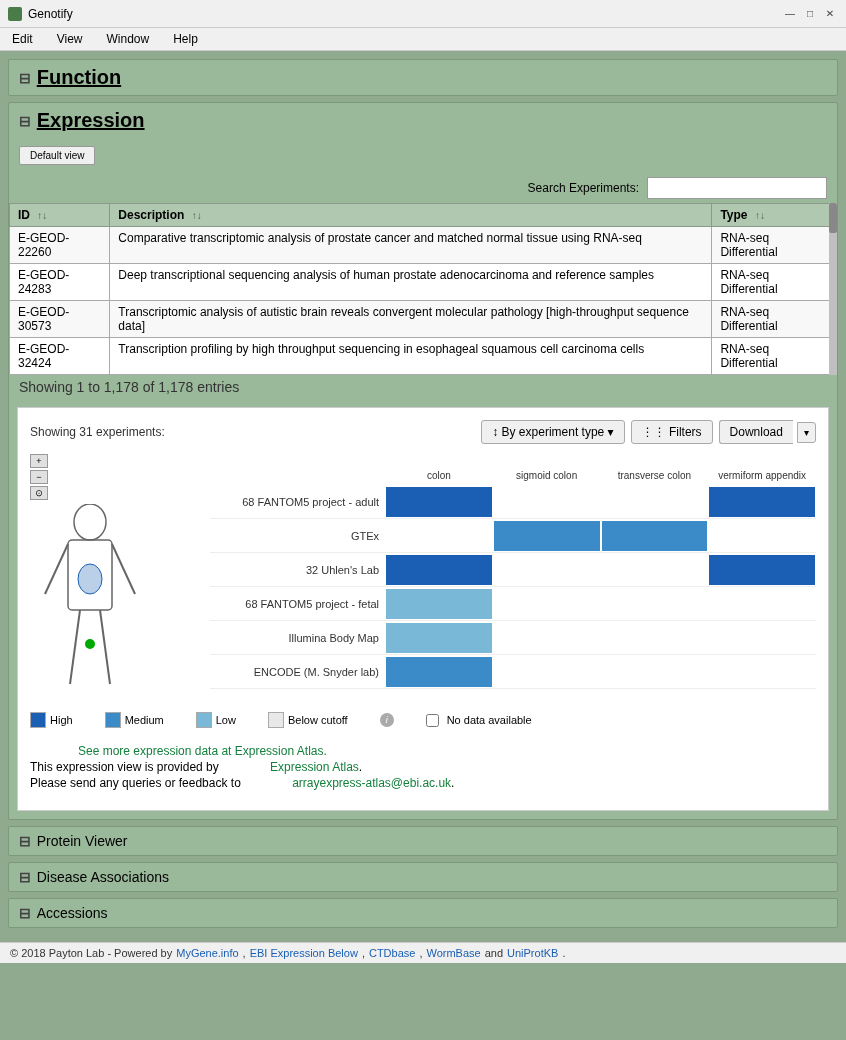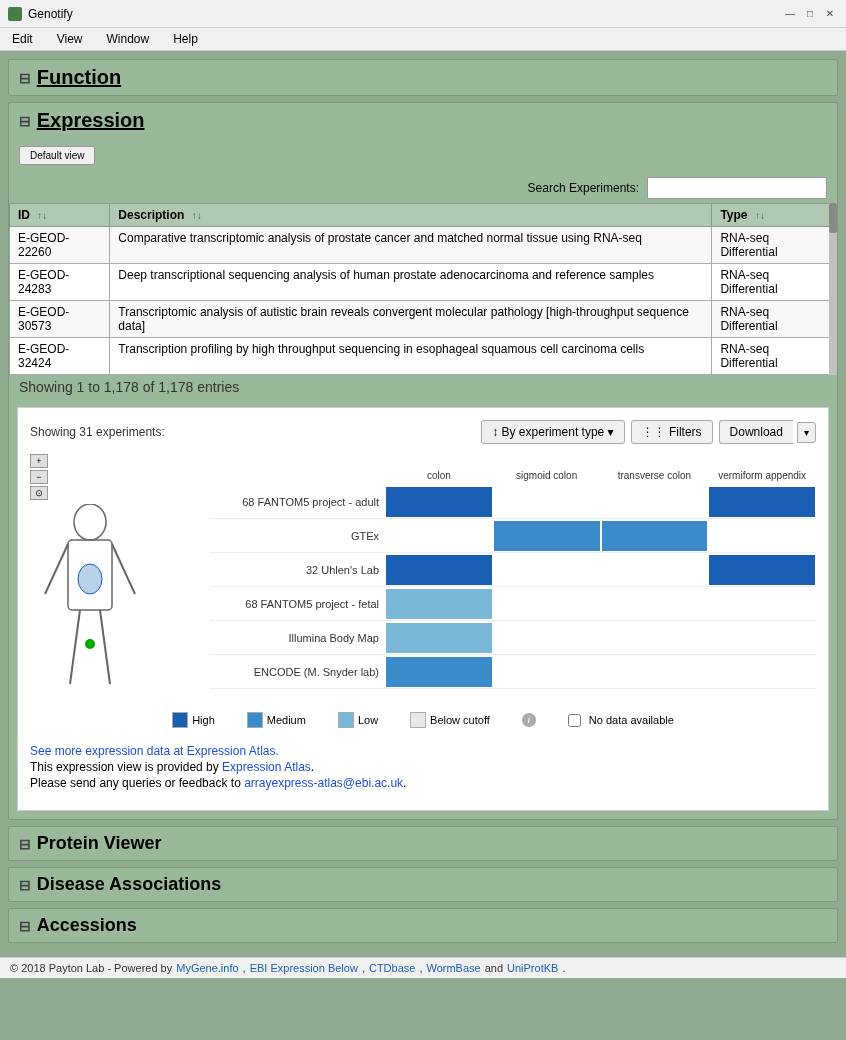--- a/index.html
+++ b/index.html
@@ -91,22 +91,22 @@
       color: #444;
       font-weight: bold;
     }
     .section-title {
       font-size: 20px;
       font-weight: bold;
       color: #000;
       text-decoration: underline;
     }
     .section-title-small {
-      font-size: 18px;
-      font-weight: bold;
+      font-size: 14px;
+      font-weight: normal;
       color: #000;
     }
     .expression-controls {
       padding: 8px 10px;
       display: flex;
       align-items: center;
       gap: 10px;
     }
     .default-view-btn {
       background: #f0f0f0;
@@ -295,21 +295,20 @@
     }
     .cell-high { background: #1a5fb4; }
     .cell-medium { background: #3a8bc8; }
     .cell-low { background: #7ab8d8; }
     .cell-empty { background: transparent; }
 
     
     .legend {
       display: flex;
       align-items: center;
-      justify-content: center;
       gap: 32px;
       padding: 8px 0;
       font-size: 11px;
     }
     .legend-item {
       display: flex;
       align-items: center;
       gap: 4px;
     }
     .legend-box {
@@ -333,22 +332,23 @@
       color: white;
       font-style: italic;
     }
 
     
     .atlas-links {
       padding: 6px 0;
       font-size: 12px;
     }
     .atlas-links a {
-      color: #1d4ed8;
+      color: #15803d;
       text-decoration: none;
+      margin-left: 48px;
     }
     .atlas-links p { margin: 2px 0; }
 
     
     .page-footer {
       background: #f0f0f0;
       border-top: 1px solid #ccc;
       padding: 4px 10px;
       font-size: 11px;
       color: #333;

